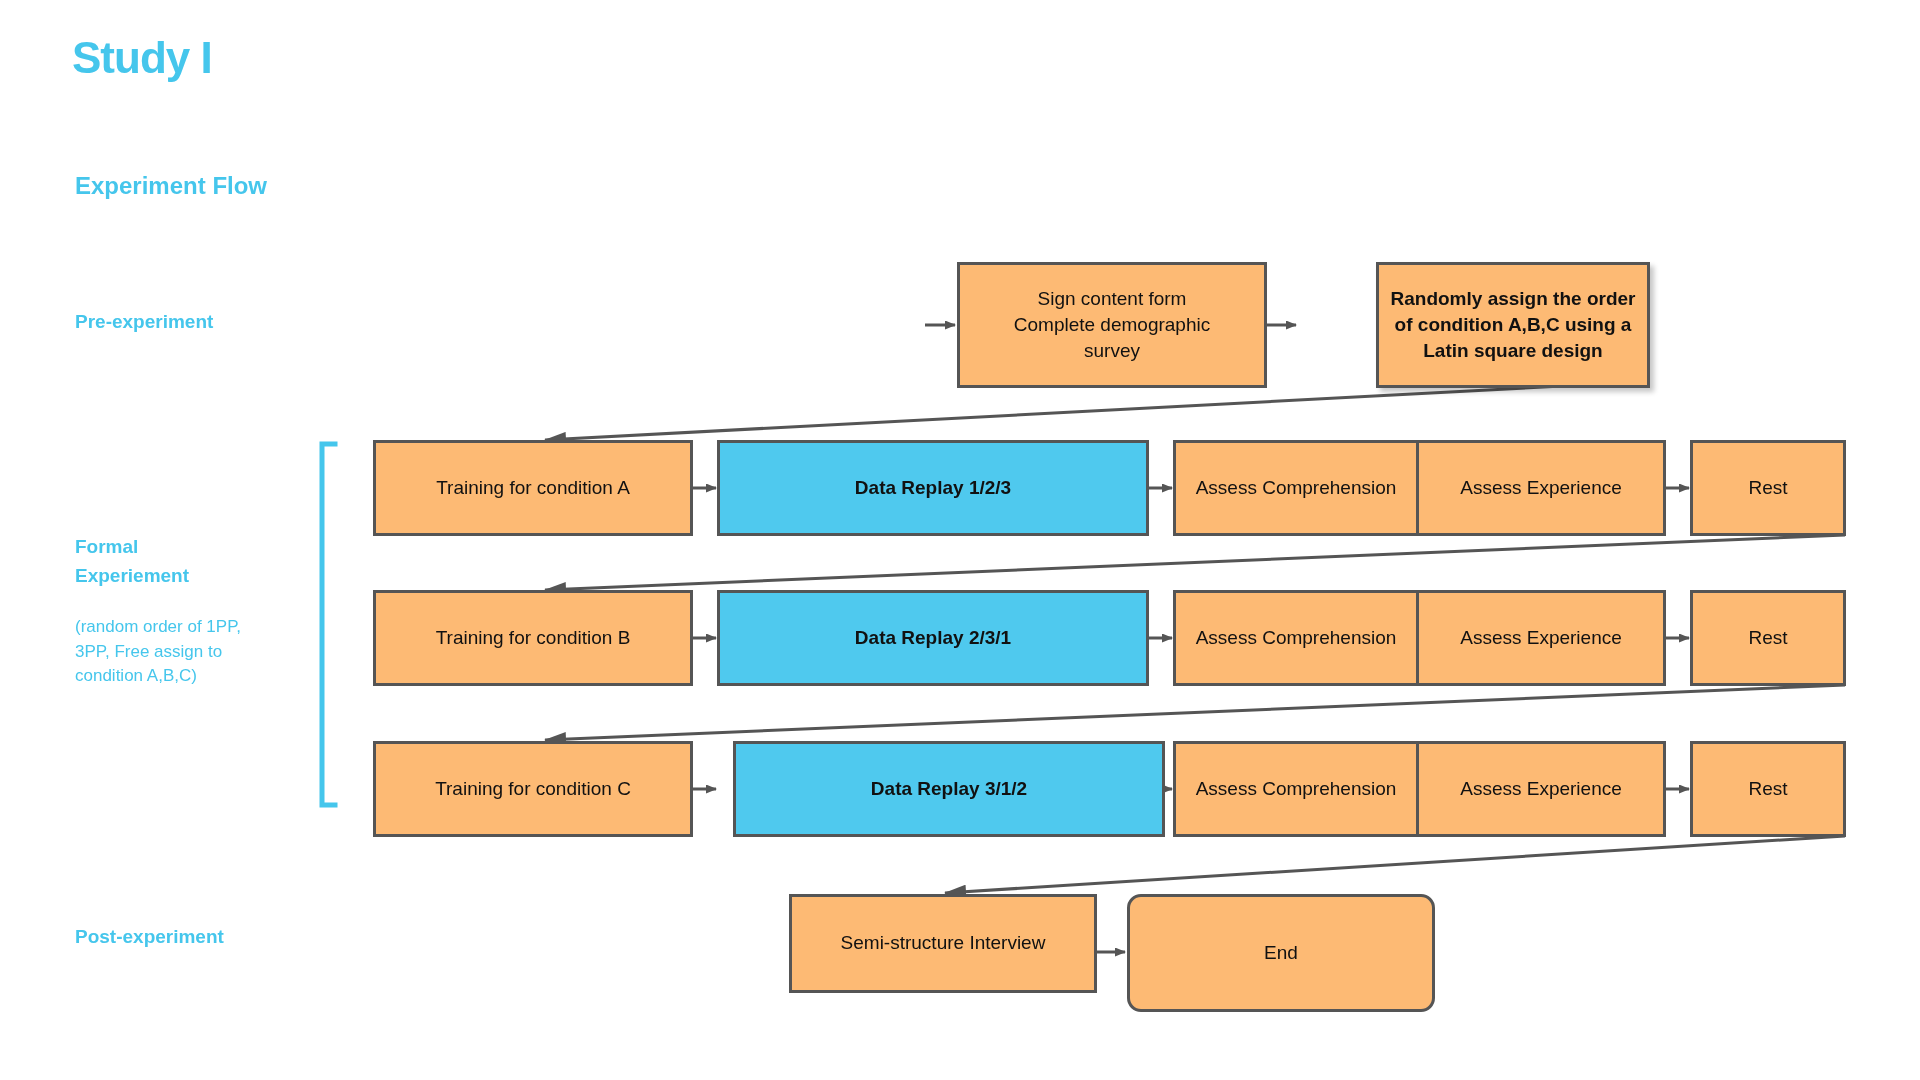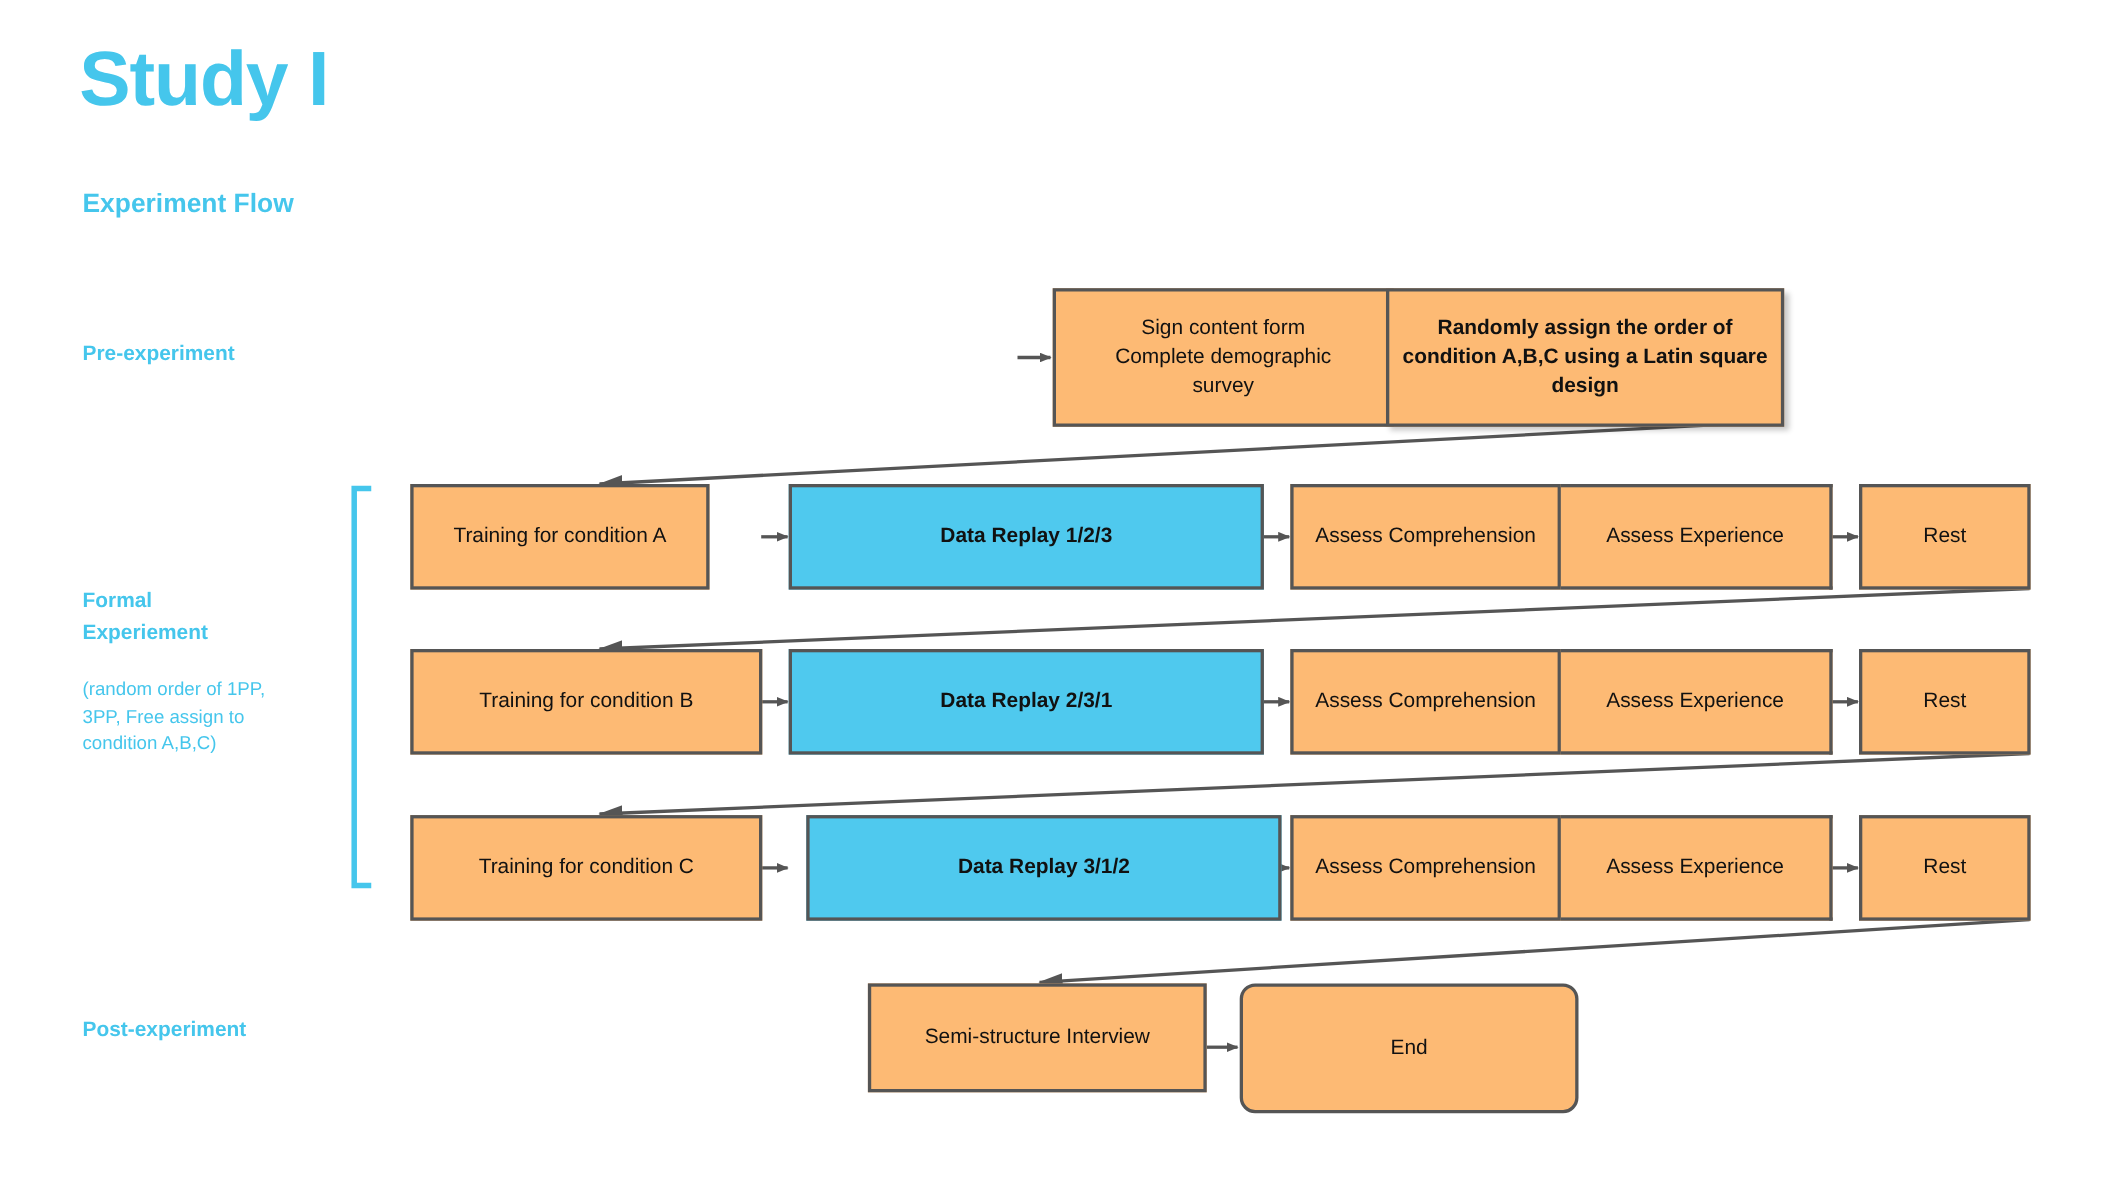--- a/index.html
+++ b/index.html
@@ -8,21 +8,21 @@
     background:#ffffff;
     font-family:"Liberation Sans", sans-serif;
     overflow:hidden;
     position:relative;
   }
   #canvas{position:absolute;left:0;top:0;width:1920px;height:1080px;}
 
   
   .title{
     position:absolute;left:72px;top:36px;
-    font-size:70px;font-weight:bold;color:#45C6EC;
+    font-size:44px;font-weight:bold;color:#45C6EC;
     letter-spacing:-1px;line-height:1;
   }
   .subtitle{
     position:absolute;left:75px;top:172px;
     font-size:24px;font-weight:bold;color:#45C6EC;
   }
 
   
   .stage-label{
     position:absolute;
@@ -105,23 +105,23 @@
     <line x1="1845" y1="836" x2="945" y2="893" stroke="#555555" stroke-width="3" marker-end="url(#ahbig)"></line>
 
     <path d="M 335,444 L 322,444 L 322,805 L 335,805" fill="none" stroke="#45C6EC" stroke-width="5" stroke-linecap="square"></path>
   </svg>
 
 
   <div class="node" style="left:957px;top:262px;width:310px;height:126px;white-space:pre-line;">Sign content form
 Complete demographic
 survey</div>
 
-  <div class="node bold shadowed" style="left:1260px;top:262px;width:362px;height:126px;">Randomly assign the order of condition A,B,C using a Latin square design</div>
+  <div class="node bold shadowed" style="left:1376px;top:262px;width:274px;height:126px;">Randomly assign the order of condition A,B,C using a Latin square design</div>
 
-  <div class="node" style="left:373px;top:440px;width:272px;height:96px;">Training for condition A</div>
+  <div class="node" style="left:373px;top:440px;width:320px;height:96px;">Training for condition A</div>
   <div class="node cyan" style="left:717px;top:440px;width:432px;height:96px;">Data Replay 1/2/3</div>
   <div class="node" style="left:1173px;top:440px;width:246px;height:96px;">Assess Comprehension</div>
   <div class="node joined-left" style="left:1419px;top:440px;width:247px;height:96px;">Assess Experience</div>
   <div class="node" style="left:1690px;top:440px;width:156px;height:96px;">Rest</div>
 
   <div class="node" style="left:373px;top:590px;width:320px;height:96px;">Training for condition B</div>
   <div class="node cyan" style="left:717px;top:590px;width:432px;height:96px;">Data Replay 2/3/1</div>
   <div class="node" style="left:1173px;top:590px;width:246px;height:96px;">Assess Comprehension</div>
   <div class="node joined-left" style="left:1419px;top:590px;width:247px;height:96px;">Assess Experience</div>
   <div class="node" style="left:1690px;top:590px;width:156px;height:96px;">Rest</div>

